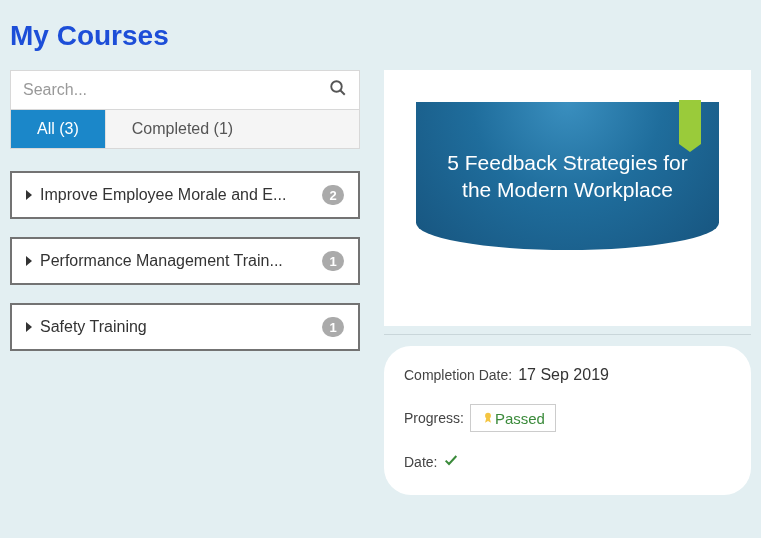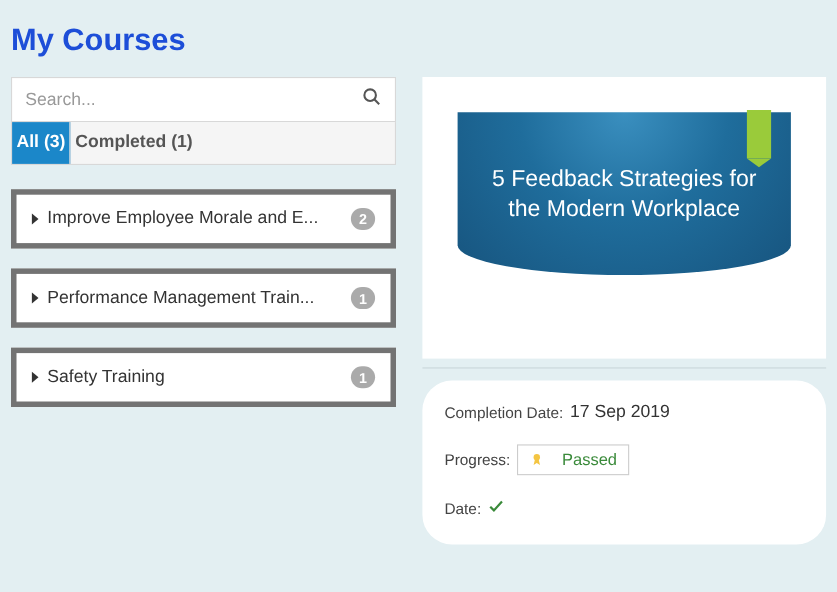--- a/index.html
+++ b/index.html
@@ -51,39 +51,38 @@
   .search-input::placeholder { color: #999; }
   .search-icon { color: #555; }
   
   .tabs {
     display: flex;
     background: #f5f5f5;
     border: 1px solid #d8d8d8;
     border-top: none;
   }
   .tab {
-    padding: 10px 4px;
+    padding: 10px 26px;
     font-size: 16px;
     color: #555;
     cursor: pointer;
     border-right: 1px solid #e0e0e0;
-    font-weight: bold;
   }
   .tab:last-child { border-right: none; }
   .tab.active {
     background: #1b87c9;
     color: #fff;
   }
   
   .course-list {
     margin-top: 22px;
   }
   .course-item {
     background: #fff;
-    border: 5px solid #737373;
+    border: 2px solid #737373;
     padding: 12px 14px;
     margin-bottom: 18px;
     display: flex;
     align-items: center;
     gap: 8px;
     cursor: pointer;
   }
   .tri {
     width: 0; height: 0;
     border-top: 5px solid transparent;
@@ -175,21 +174,21 @@
     font-size: 14px;
     color: #333;
     margin-bottom: 20px;
   }
   .detail-row:last-child { margin-bottom: 0; }
   .detail-label { color: #444; }
   .date-value { font-size: 16px; text-align: center; }
   .passed-box {
     display: inline-flex;
     align-items: center;
-    gap: 16px;
+    gap: 0;
     border: 1px solid #ccc;
     padding: 4px 10px;
     color: #3a8a3a;
     font-size: 15px;
   }
   .ribbon-icon {
     width: 14px; height: 18px;
     display: inline-block;
   }
   .check-icon { color: #3a8a3a; }

